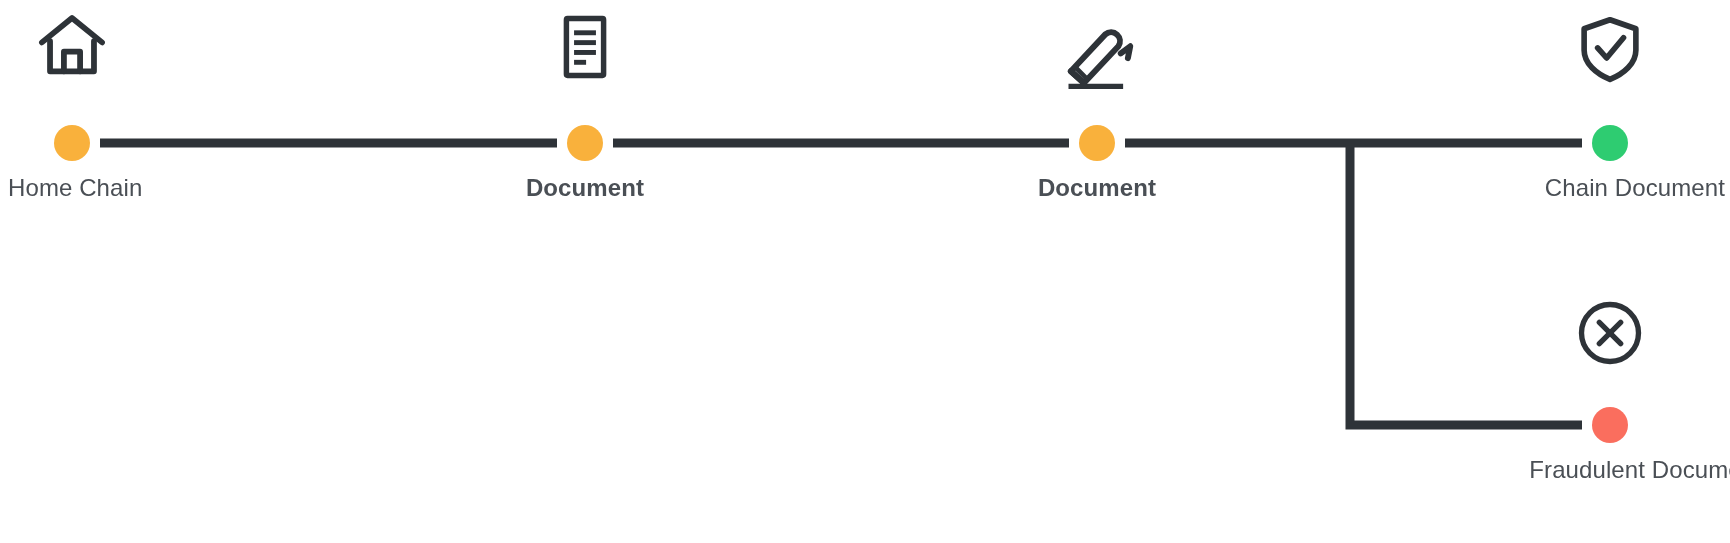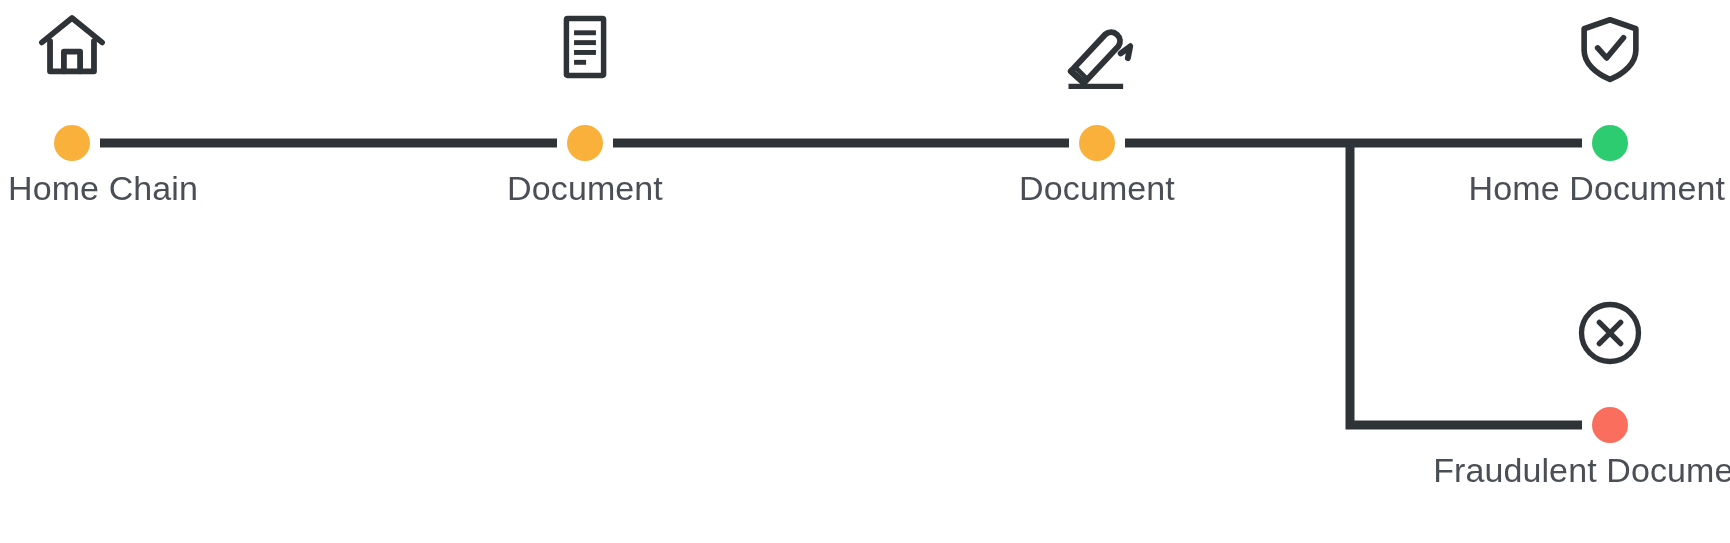--- a/index.html
+++ b/index.html
@@ -56,28 +56,29 @@
     height: 36px;
     left: -18px;
     top: -18px;
     border-radius: 50%;
   }
 
   .node-label {
     position: absolute;
     top: 30px;
     white-space: nowrap;
-    font-size: 34px;
+    font-size: 24px;
     line-height: 30px;
     color: #4a4f55;
     letter-spacing: 0.1px;
   }
   .node-label.center {
     left: 50%;
     transform: translateX(-50%);
+    font-weight: bold;
   }
   .node-label.lead-left {
     left: -64px;
   }
   .node-label.trail-right {
     right: -115px;
   }
 </style>
 </head>
 <body>
@@ -140,21 +141,21 @@
   </div>
 
   <div class="node" style="left:1610px; top:143px;">
     <div class="node-icon" style="top:-142px;">
       <svg viewBox="0 0 64 64" width="72" height="72">
         <path d="M32 6 L55 14 L55 33 C55 45 44 54 32 59 C20 54 9 45 9 33 L9 14 Z" fill="none" stroke="#2e3338" stroke-width="5" stroke-linejoin="round" stroke-linecap="round"></path>
         <path d="M21 31 L29 40 L44 22" fill="none" stroke="#2e3338" stroke-width="5" stroke-linejoin="round" stroke-linecap="round"></path>
       </svg>
     </div>
     <div class="node-dot" style="background:#2ecc71;"></div>
-    <div class="node-label trail-right">Home Document</div>
+    <div class="node-label trail-right">Chain Document</div>
   </div>
 
   <div class="node" style="left:1610px; top:425px;">
     <div class="node-icon" style="top:-140px;">
       <svg viewBox="0 0 64 64" width="76" height="76">
         <circle cx="32" cy="32" r="24" fill="none" stroke="#2e3338" stroke-width="4.5"></circle>
         <line x1="23" y1="23" x2="41" y2="41" stroke="#2e3338" stroke-width="4.5" stroke-linecap="round"></line>
         <line x1="41" y1="23" x2="23" y2="41" stroke="#2e3338" stroke-width="4.5" stroke-linecap="round"></line>
       </svg>
     </div>

